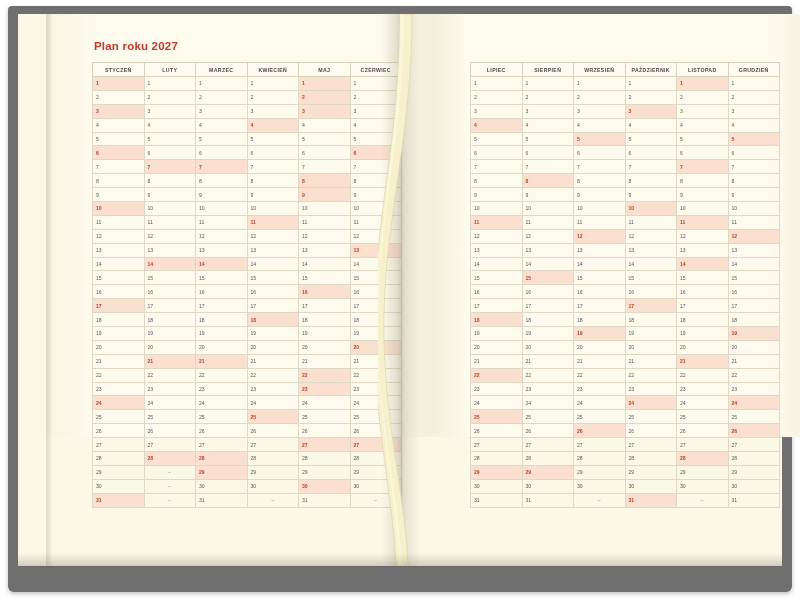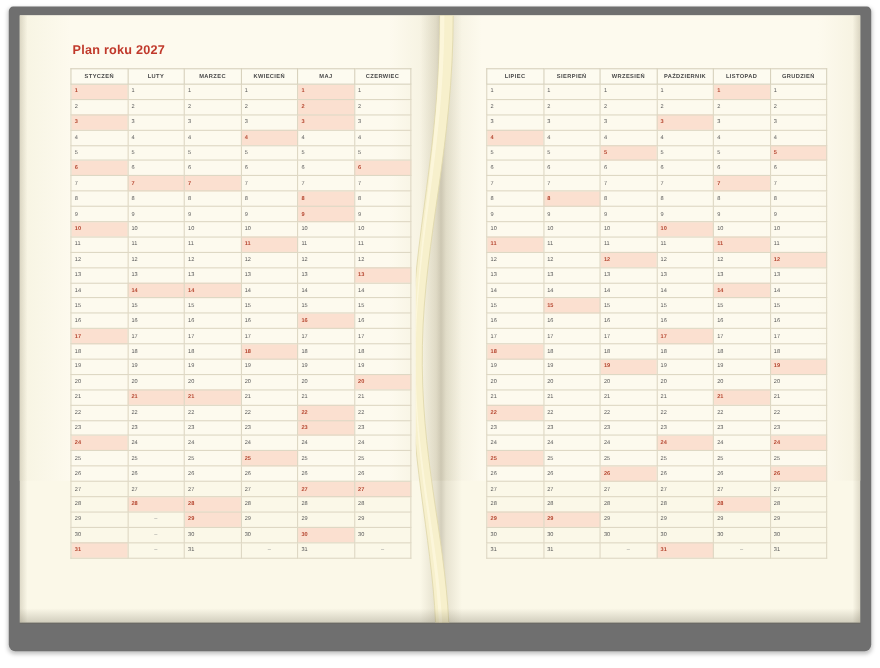--- a/index.html
+++ b/index.html
@@ -29,20 +29,21 @@
     left: 10px; top: 8px;
     width: 764px; height: 552px;
     background: #fbf8e8;
   }
   
   .page {
     position: absolute;
     top: 0;
     width: 382px; height: 423px;
     background: #fcf9ec;
+    margin-left: 28px;
   }
   .page.left  { left: 0; background: linear-gradient(90deg,#f7f4e2 0%, #fdfaee 12%, #fdfaee 88%, #f3efdc 100%); }
   .page.right { left: 382px; background: linear-gradient(90deg,#f2eedb 0%, #fdfaee 10%, #fdfaee 90%, #f6f2e0 100%); }
 
   
   .spine {
     position: absolute;
     left: 364px; top: 0;
     width: 38px; height: 552px;
     background: linear-gradient(90deg, rgba(150,140,110,0.00) 0%, rgba(140,130,100,0.20) 38%, rgba(120,110,85,0.30) 50%, rgba(140,130,100,0.18) 62%, rgba(150,140,110,0.00) 100%);

